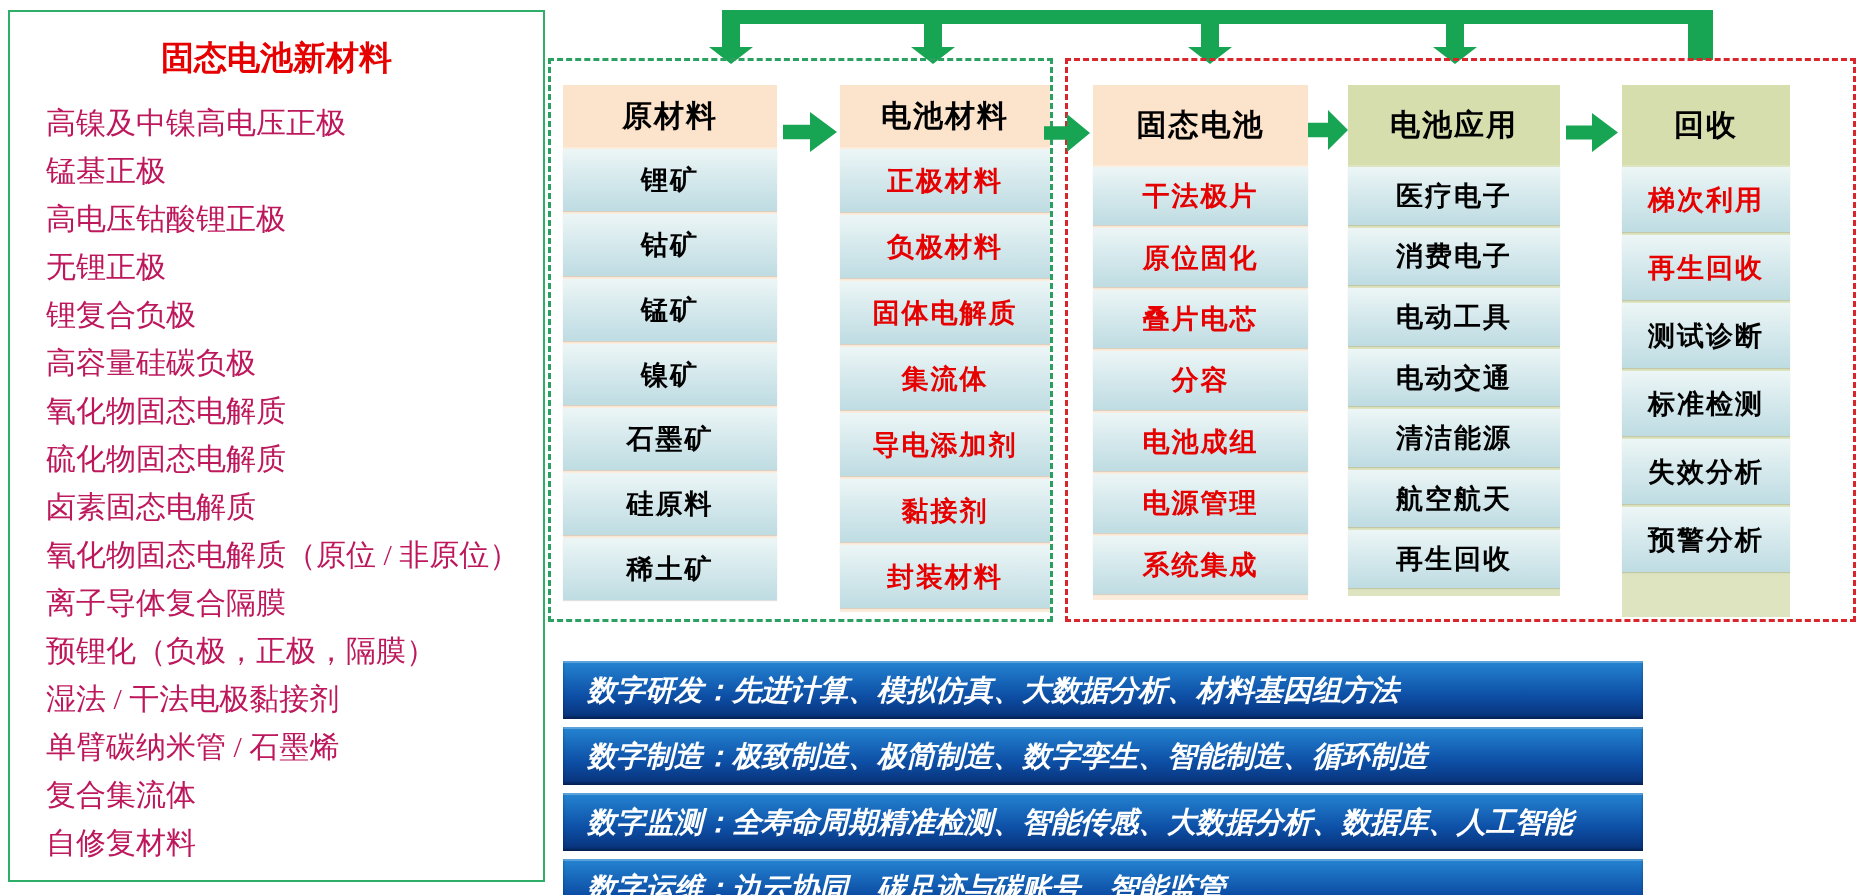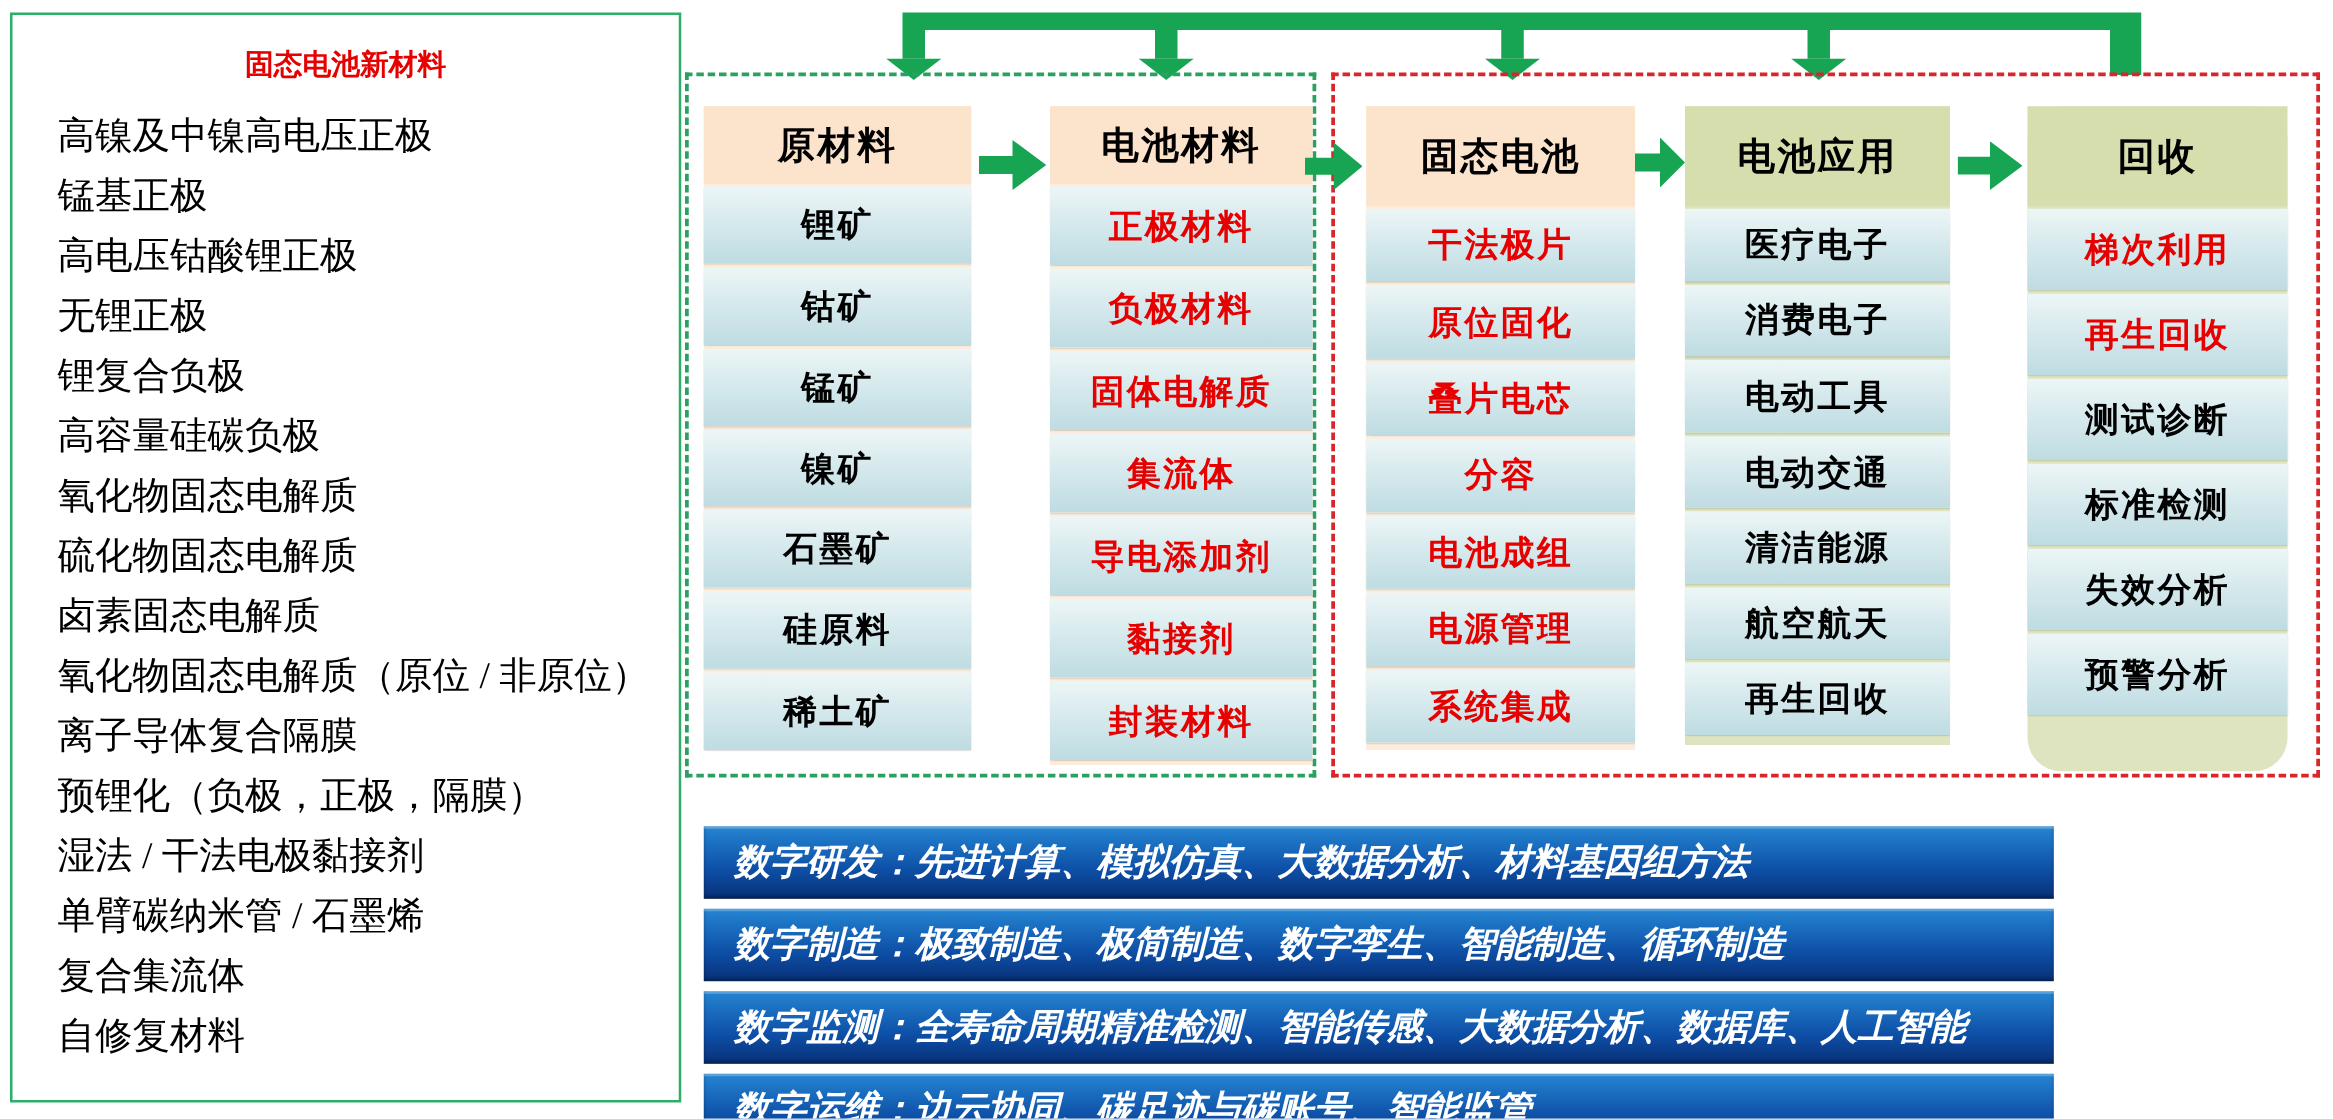--- a/index.html
+++ b/index.html
@@ -7,25 +7,25 @@
     position:relative;width:1866px;height:895px;background:#fff;overflow:hidden;
     font-family:"Liberation Serif","DejaVu Serif",serif;
   }
   
   .panel{
     position:absolute;left:8px;top:10px;width:537px;height:872px;
     background:#fff;border:2px solid var(--panel-green,#2fae6a);box-sizing:border-box;
   }
   .panel-title{
     margin:24px 0 18px 0;text-align:center;
-    font-size:23px;font-weight:bold;color:var(--highlight-red,#e60000);
+    font-size:33px;font-weight:bold;color:var(--highlight-red,#e60000);
   }
   .panel-list{padding-left:36px;}
   .panel-item{
-    height:48px;line-height:48px;font-size:30px;color:#000000;white-space:nowrap;
+    height:48px;line-height:48px;font-size:30px;color:#be185d;white-space:nowrap;
   }
   
   .dash{position:absolute;box-sizing:border-box;}
   .green-box{left:548px;top:58px;width:505px;height:564px;border:3px dashed var(--dashed-green,#2aa061);}
   .red-box{left:1065px;top:58px;width:791px;height:564px;border:3px dashed var(--dashed-red,#d9262c);}
   
   .bk{position:absolute;background:var(--accent-green,#17a553);}
   .bk-bar{left:722px;top:10px;width:991px;height:14px;}
   .bk-stem{top:24px;width:18px;height:23px;}
   .bk-head{position:absolute;top:47px;width:0;height:0;
@@ -167,21 +167,21 @@
         <div class="cell black">电动工具</div>
         <div class="cell black">电动交通</div>
         <div class="cell black">清洁能源</div>
         <div class="cell black">航空航天</div>
         <div class="cell black">再生回收</div>
       </div>
   </div>
 
   <div class="flow-arrow" style="left:1566px;top:113px;width:52px;height:39px;"></div>
 
-  <div class="col olive hdr-tall" style="left:1622px;top:85px;width:208px;height:532px;padding-bottom:45px;border-radius:27px;">
+  <div class="col olive hdr-tall" style="left:1622px;top:85px;width:168px;height:532px;padding-bottom:45px;">
     <div class="col-header">回收</div>
     <div class="col-items">
 
     <div class="cell red">梯次利用</div>
         <div class="cell red">再生回收</div>
         <div class="cell black">测试诊断</div>
         <div class="cell black">标准检测</div>
         <div class="cell black">失效分析</div>
         <div class="cell black">预警分析</div>
       </div>

